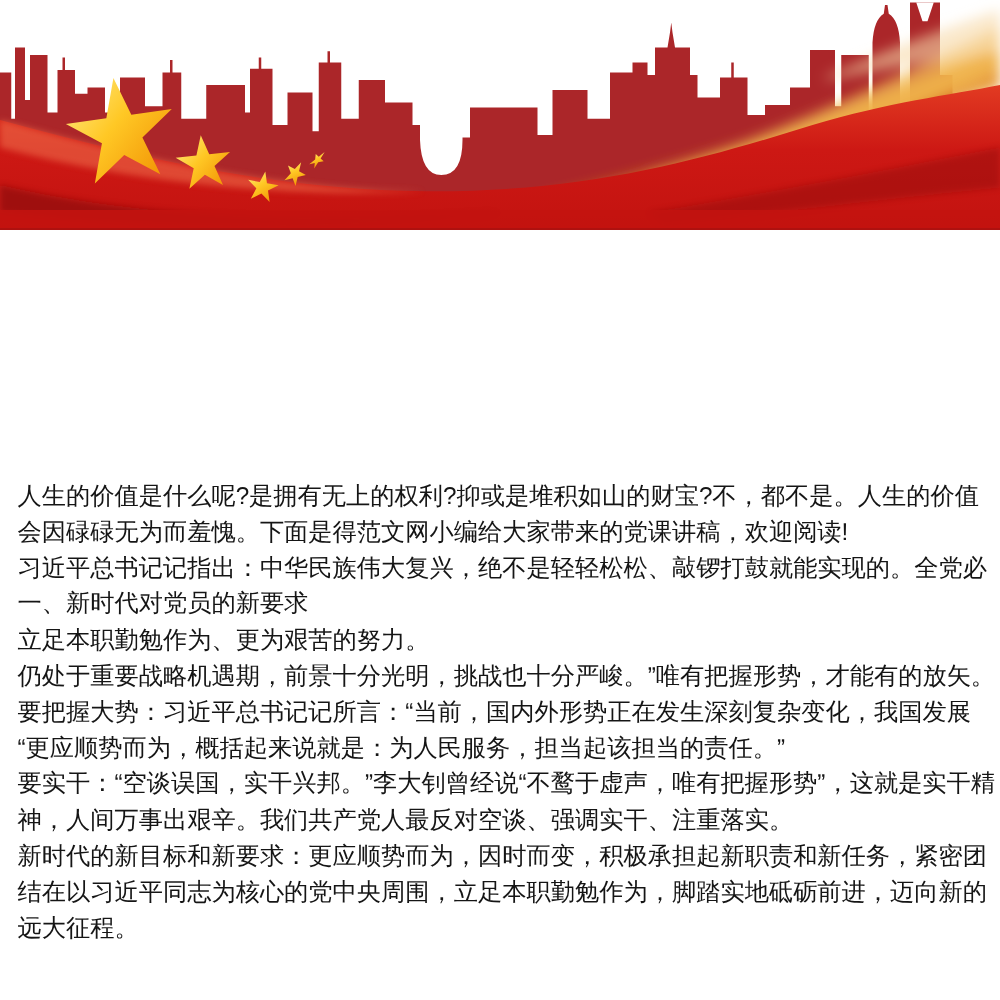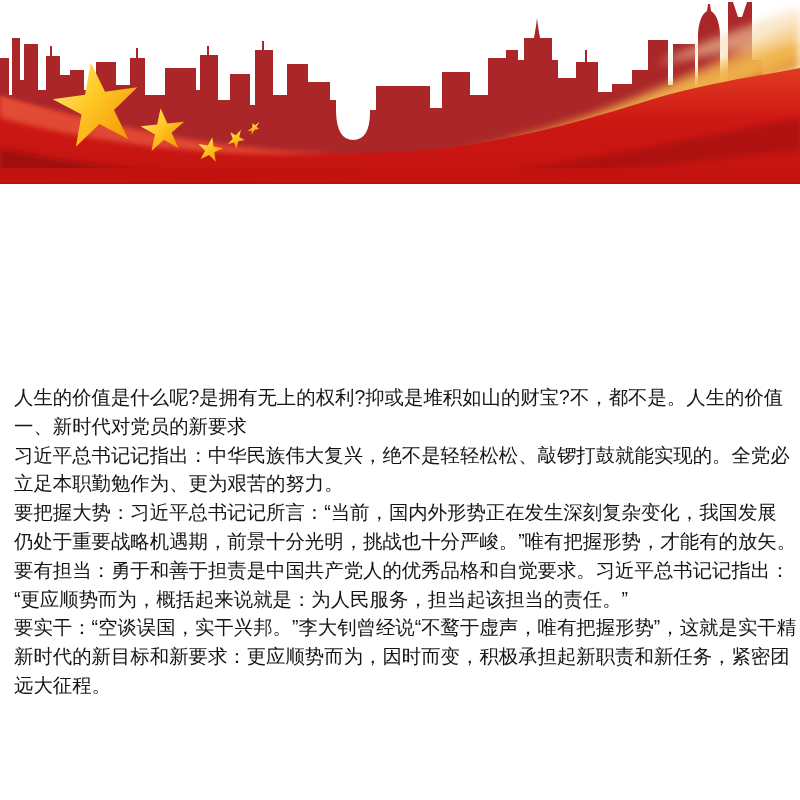--- a/index.html
+++ b/index.html
@@ -90,23 +90,25 @@
       <use href="#star" xlink:href="#star" fill="url(#gStar)" transform="translate(163,131) rotate(-6) scale(23)"></use>
       <use href="#star" xlink:href="#star" fill="url(#gStar)" transform="translate(210,150) rotate(10) scale(13)"></use>
       <use href="#star" xlink:href="#star" fill="url(#gStar)" transform="translate(236,139) rotate(28) scale(8.5,10.5)"></use>
       <use href="#star" xlink:href="#star" fill="url(#gStar)" transform="translate(254,128) rotate(42) scale(4.5,8.5)"></use>
     </g>
   </svg>
 </div>
 
 <div class="article">
     <div class="line">人生的价值是什么呢?是拥有无上的权利?抑或是堆积如山的财宝?不，都不是。人生的价值</div>
+    <div class="line">会因碌碌无为而羞愧。下面是得范文网小编给大家带来的党课讲稿，欢迎阅读!</div>
+    <div class="line">习近平总书记记指出：中华民族伟大复兴，绝不是轻轻松松、敲锣打鼓就能实现的。全党必</div>
     <div class="line">一、新时代对党员的新要求</div>
-    <div class="line">习近平总书记记指出：中华民族伟大复兴，绝不是轻轻松松、敲锣打鼓就能实现的。全党必</div>
     <div class="line">立足本职勤勉作为、更为艰苦的努力。</div>
+    <div class="line">仍处于重要战略机遇期，前景十分光明，挑战也十分严峻。”唯有把握形势，才能有的放矢。</div>
     <div class="line">要把握大势：习近平总书记记所言：“当前，国内外形势正在发生深刻复杂变化，我国发展</div>
-    <div class="line">仍处于重要战略机遇期，前景十分光明，挑战也十分严峻。”唯有把握形势，才能有的放矢。</div>
-    <div class="line">要有担当：勇于和善于担责是中国共产党人的优秀品格和自觉要求。习近平总书记记指出：</div>
     <div class="line">“更应顺势而为，概括起来说就是：为人民服务，担当起该担当的责任。”</div>
     <div class="line">要实干：“空谈误国，实干兴邦。”李大钊曾经说“不鹜于虚声，唯有把握形势”，这就是实干精</div>
+    <div class="line">神，人间万事出艰辛。我们共产党人最反对空谈、强调实干、注重落实。</div>
     <div class="line">新时代的新目标和新要求：更应顺势而为，因时而变，积极承担起新职责和新任务，紧密团</div>
+    <div class="line">结在以习近平同志为核心的党中央周围，立足本职勤勉作为，脚踏实地砥砺前进，迈向新的</div>
     <div class="line">远大征程。</div>
   </div>
 
 </body></html>

